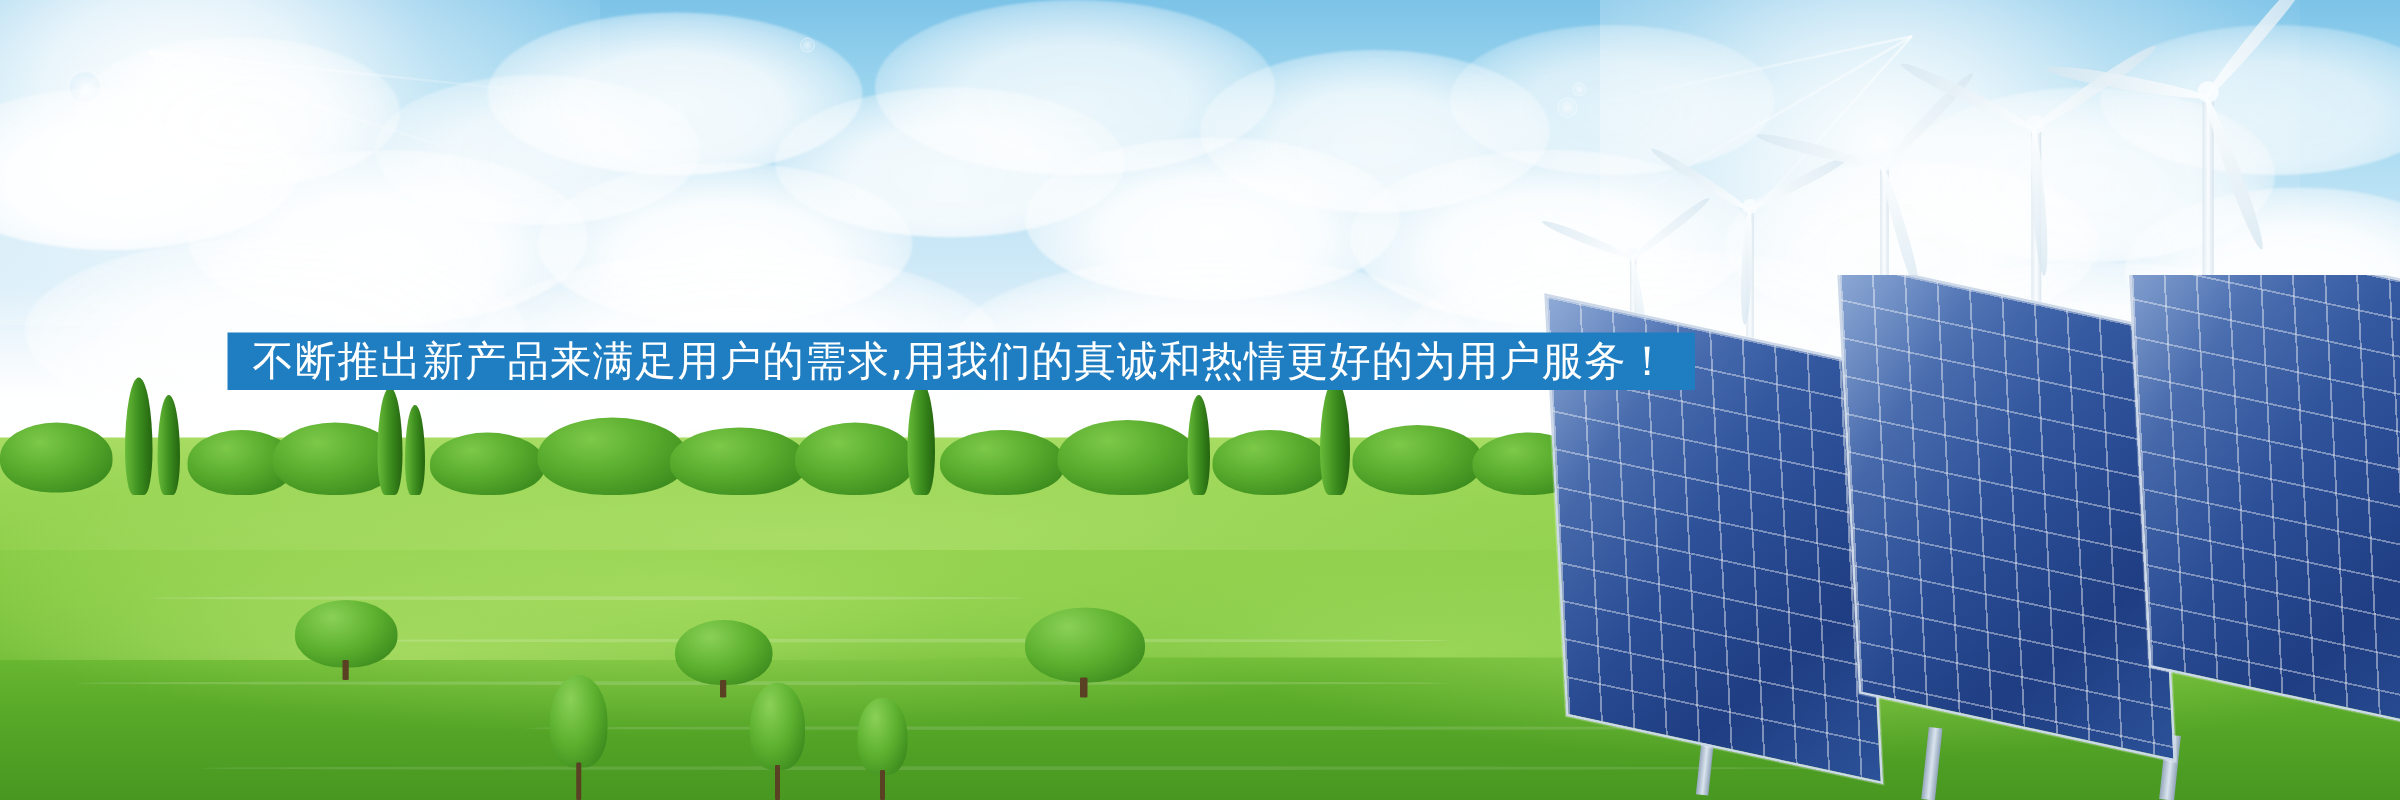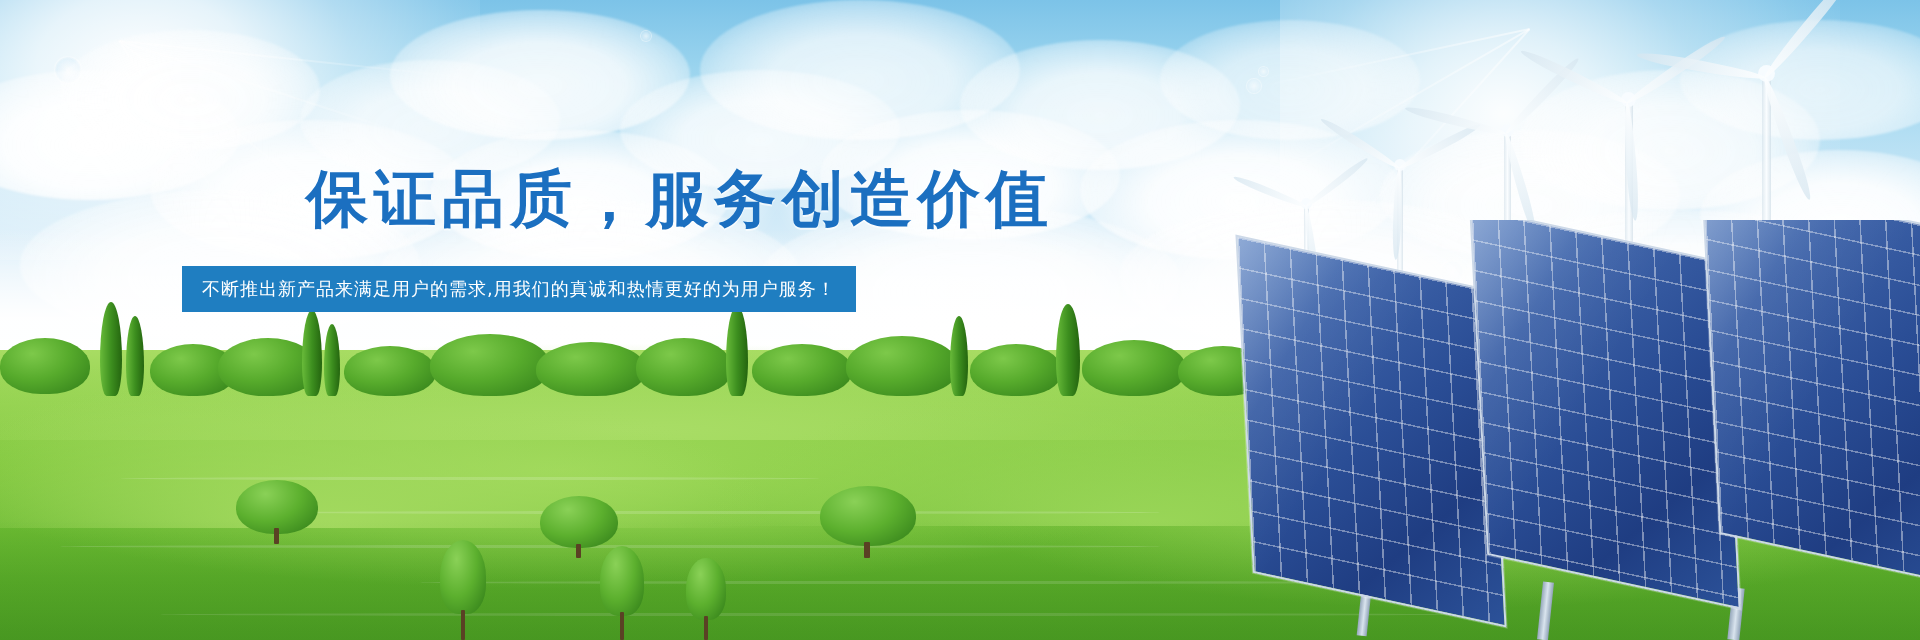--- a/index.html
+++ b/index.html
@@ -185,21 +185,21 @@
     position:absolute;
     left:182px; top:266px;
     height:46px;
     background:#1f7ec1;
     display:flex; align-items:center;
     padding:0 20px;
     box-sizing:border-box;
   }
   .subbar-text{
     color:#ffffff;
-    font-size:18px;
+    font-size:33px;
     letter-spacing:1px;
     white-space:nowrap;
     font-family:"DejaVu Sans","Liberation Sans",sans-serif;
     font-weight:normal;
   }
 </style>
 </head>
 <body>
 
 <div class="banner">
@@ -368,19 +368,18 @@
       <div class="panel-gloss"></div>
     </div>
     <div class="panel" style="left:268px;top:16px;width:250px;height:340px;transform:skewY(15deg) rotate(-3deg);">
       <div class="panel-gloss"></div>
     </div>
     <div class="panel" style="left:500px;top:-14px;width:260px;height:350px;transform:skewY(15deg) rotate(-3deg);">
       <div class="panel-gloss"></div>
     </div>
   </div>
 
-  <div class="headline">保证品质，服务创造价值</div>
 
   <div class="subbar">
     <span class="subbar-text">不断推出新产品来满足用户的需求,用我们的真诚和热情更好的为用户服务！</span>
   </div>
 
 </div>
 
 </body></html>

